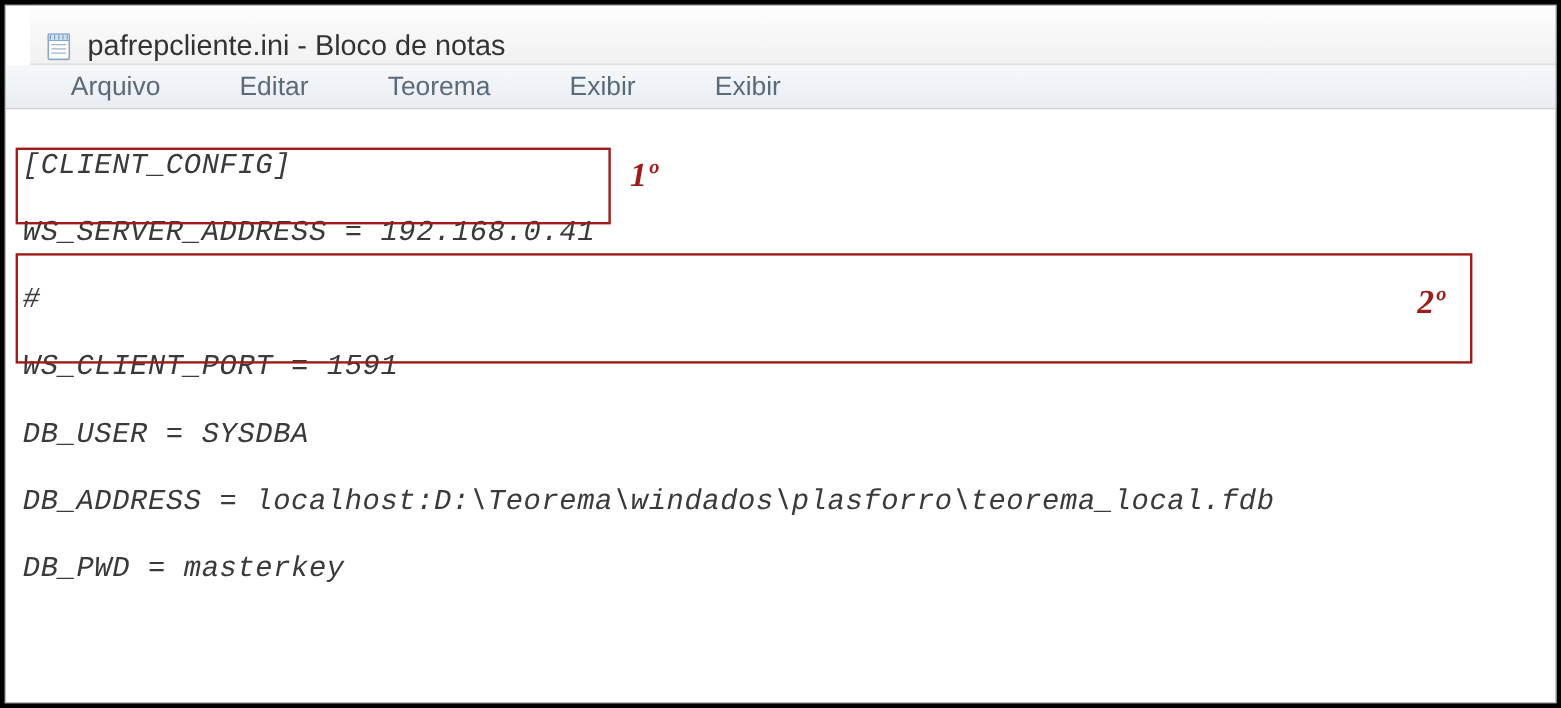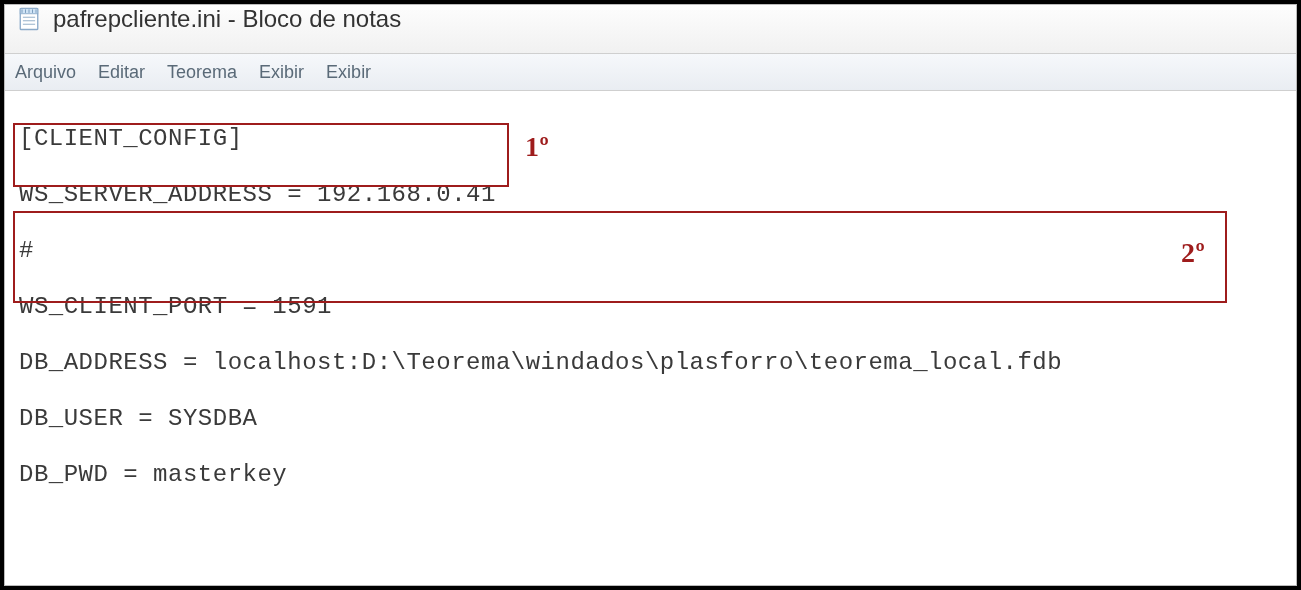--- a/index.html
+++ b/index.html
@@ -22,25 +22,26 @@
     left: 4px;
     right: 4px;
     bottom: 4px;
     background: #fff;
     border: 1px solid #bbb;
     box-shadow: 2px 2px 4px rgba(0,0,0,0.3);
   }
   
   .titlebar {
     display: flex;
-    align-items: flex-start;
+    align-items: flex-end;
     height: 48px;
     padding: 0 8px 0 10px;
     background: linear-gradient(#fdfdfd,#f1f1f1);
     border-bottom: 1px solid #cfcfcf;
+    margin-left: 20px;
   }
   .titlebar .icon {
     width: 28px;
     height: 28px;
     margin-right: 10px;
     display: flex;
     align-items: center;
     justify-content: center;
   }
   .titlebar .title {
@@ -51,50 +52,52 @@
   .menubar {
     display: flex;
     align-items: center;
     height: 36px;
     padding: 0 10px;
     background: linear-gradient(#f6f8fb,#e9edf2);
     border-bottom: 1px solid #cfcfcf;
     gap: 22px;
   }
   .menubar .menuitem {
-    font-size: 18px;
+    font-size: 22px;
     color: #5a6a78;
     cursor: default;
+    margin-left: 44px;
   }
   
   .client {
     position: relative;
     padding: 6px 10px 10px 14px;
     font-family: Consolas, "Courier New", monospace;
     font-size: 24px;
     line-height: 28px;
     color: #3a3a3a;
     white-space: pre;
     letter-spacing: 0.5px;
   }
-  .line { display:block; }
+  .line { display:block;font-style:italic; }
 
   
   .box1 {
     position: absolute;
     border: 2px solid #9e1c1c;
     pointer-events: none;
   }
   .lbl {
     position: absolute;
     color: #9e1c1c;
     font-family: Georgia, "Times New Roman", serif;
     font-weight: bold;
     font-size: 28px;
     pointer-events: none;
+    font-style: italic;
   }
 
   
   .np-icon-bg { width:28px; height:28px; }
 
 </style>
 </head>
 <body>
 
 <div class="outer-black">
@@ -124,22 +127,22 @@
       <span class="menuitem">Teorema</span>
       <span class="menuitem">Exibir</span>
       <span class="menuitem">Exibir</span>
     </div>
 
     <div class="client">
 <span class="line">[CLIENT_CONFIG]</span>
 <span class="line">WS_SERVER_ADDRESS = 192.168.0.41</span>
 <span class="line">#</span>
 <span class="line">WS_CLIENT_PORT = 1591</span>
+<span class="line">DB_USER = SYSDBA</span>
 <span class="line">DB_ADDRESS = localhost:D:\Teorema\windados\plasforro\teorema_local.fdb</span>
-<span class="line">DB_USER = SYSDBA</span>
 <span class="line">DB_PWD = masterkey</span>
 
 
 
 
 
 
 
 
       

